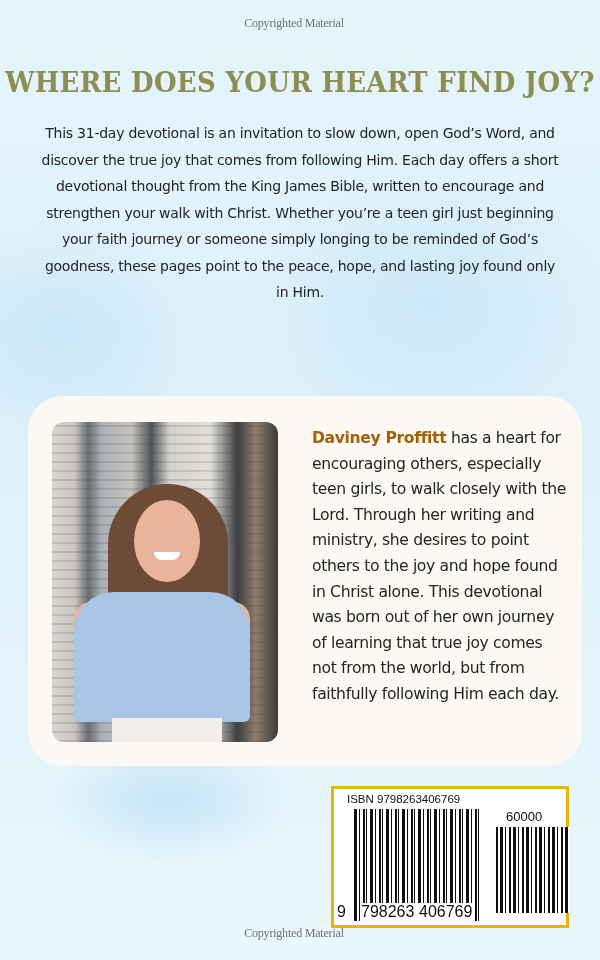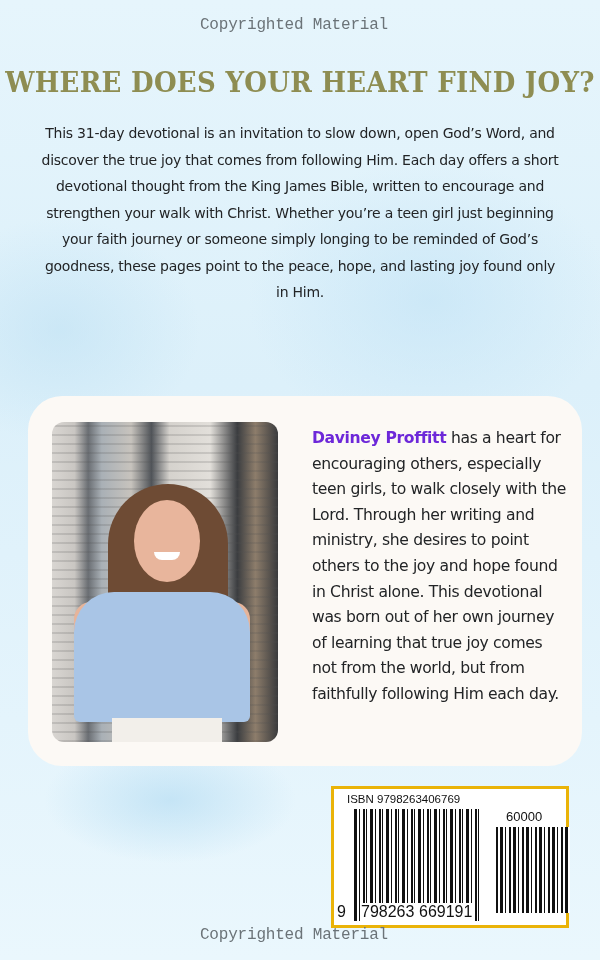--- a/index.html
+++ b/index.html
@@ -3,40 +3,40 @@
 <meta charset="utf-8">
 <style>
   html,body{margin:0;padding:0;}
   body{width:600px;height:960px;position:relative;overflow:hidden;
     background:
       radial-gradient(ellipse 180px 90px at 170px 800px, rgba(170,215,240,0.55), rgba(170,215,240,0) 70%),
       radial-gradient(ellipse 260px 200px at 430px 300px, rgba(190,225,245,0.55), rgba(190,225,245,0) 70%),
       radial-gradient(ellipse 200px 160px at 60px 330px, rgba(185,222,242,0.5), rgba(185,222,242,0) 70%),
       linear-gradient(180deg,#e6f5fc 0%,#dcf0fa 40%,#e4f4fc 75%,#eaf7fd 100%);
     font-family:"Liberation Sans",sans-serif;}
-  .copyright{position:absolute;left:0;width:588px;text-align:center;font-size:16px;color:#6b7378;font-family:Liberation Mono, monospace;letter-spacing:-0.2px;}
+  .copyright{position:absolute;left:0;width:588px;text-align:center;font-size:12px;color:#6b7378;font-family:Liberation Serif, serif;letter-spacing:-0.2px;}
   .copyright.top{top:16px;}
   .copyright.bottom{top:926px;}
   .headline{position:absolute;top:68px;left:0;width:600px;text-align:center;
     font-family:"DejaVu Serif",serif;font-weight:bold;font-size:26px;color:#8e8d52;letter-spacing:0.3px;transform:scaleY(1.05);}
   .blurb{position:absolute;top:120px;left:40px;width:520px;text-align:center;
     font-family:"DejaVu Sans",sans-serif;font-size:14px;line-height:26.5px;color:#222426;letter-spacing:-0.25px;}
   .card{position:absolute;left:28px;top:396px;width:554px;height:370px;background:#fcf9f5;border-radius:34px;}
   .photo{position:absolute;left:24px;top:26px;width:226px;height:320px;border-radius:12px;overflow:hidden;
     background:linear-gradient(90deg,#d9d6d2 0%,#c9c6c2 10%,#6a6e73 16%,#a9b0b6 22%,#c7c3bd 35%,#505459 44%,#d5d2cd 52%,#e2dfda 70%,#3b3d40 82%,#8d7d6b 90%,#3a3b3d 100%);}
   .photo .bricks{position:absolute;inset:0;background:repeating-linear-gradient(0deg,rgba(80,80,80,0.18) 0px,rgba(80,80,80,0.18) 2px,rgba(0,0,0,0) 2px,rgba(0,0,0,0) 9px);}
   .photo .hair{position:absolute;left:56px;top:62px;width:120px;height:170px;border-radius:60px 60px 40px 40px;background:#6e4b34;}
   .photo .face{position:absolute;left:82px;top:78px;width:66px;height:82px;border-radius:50%;background:#e8b59c;}
   .photo .smile{position:absolute;left:102px;top:130px;width:26px;height:8px;border-radius:0 0 14px 14px;background:#fff;}
   .photo .shirt{position:absolute;left:22px;top:170px;width:176px;height:130px;border-radius:40px 40px 6px 6px;background:#a9c5e6;}
   .photo .arm-l{position:absolute;left:22px;top:180px;width:34px;height:100px;border-radius:18px;background:#e6b49a;}
   .photo .arm-r{position:absolute;left:164px;top:180px;width:34px;height:100px;border-radius:18px;background:#e6b49a;}
   .photo .skirt{position:absolute;left:60px;top:296px;width:110px;height:30px;background:#f2efea;}
   .bio{position:absolute;left:284px;top:30px;width:256px;font-family:"DejaVu Sans",sans-serif;font-size:15.6px;line-height:25.6px;color:#222426;letter-spacing:-0.35px;}
-  .bio .name{color:#6d28d9;font-weight:bold;}
+  .bio .name{color:#a16207;font-weight:bold;}
   .barcode-box{position:absolute;left:331px;top:786px;width:238px;height:142px;background:#fff;border:3px solid #eab308;box-sizing:border-box;}
   .isbn-label{position:absolute;left:13px;top:4px;font-size:11.5px;color:#111;font-family:"Liberation Sans",sans-serif;}
   .price-code{position:absolute;left:172px;top:20px;font-size:13px;color:#111;font-family:"Liberation Sans",sans-serif;}
   .bars-main{position:absolute;left:20px;top:20px;width:126px;height:112px;
     background:repeating-linear-gradient(90deg,#111 0 3px,#fff 3px 5px,#111 5px 6px,#fff 6px 9px,#111 9px 11px,#fff 11px 12px,#111 12px 13px,#fff 13px 16px);}
   .bars-add{position:absolute;left:162px;top:38px;width:74px;height:86px;
     background:repeating-linear-gradient(90deg,#111 0 2px,#fff 2px 4px,#111 4px 7px,#fff 7px 9px,#111 9px 10px,#fff 10px 13px);}
   .digits{position:absolute;top:114px;font-size:16px;color:#111;background:#fff;font-family:"Liberation Sans",sans-serif;line-height:18px;padding:0 1px;}
   .d0{left:2px;background:transparent;}
   .d1{left:26px;}
@@ -65,16 +65,16 @@
   <div class="bio"><span class="name">Daviney Proffitt</span><span> has a heart for encouraging others, especially teen girls, to walk closely with the Lord. Through her writing and ministry, she desires to point others to the joy and hope found in Christ alone. This devotional was born out of her own journey of learning that true joy comes not from the world, but from faithfully following Him each day.</span></div>
 </div>
 
 <div class="barcode-box">
   <div class="isbn-label">ISBN 9798263406769</div>
   <div class="bars-main"></div>
   <div class="price-code">60000</div>
   <div class="bars-add"></div>
   <div class="digits d0">9</div>
   <div class="digits d1">798263</div>
-  <div class="digits d2">669191</div>
+  <div class="digits d2">406769</div>
 </div>
 
 <div class="copyright bottom">Copyrighted Material</div>
 
 </body></html>

